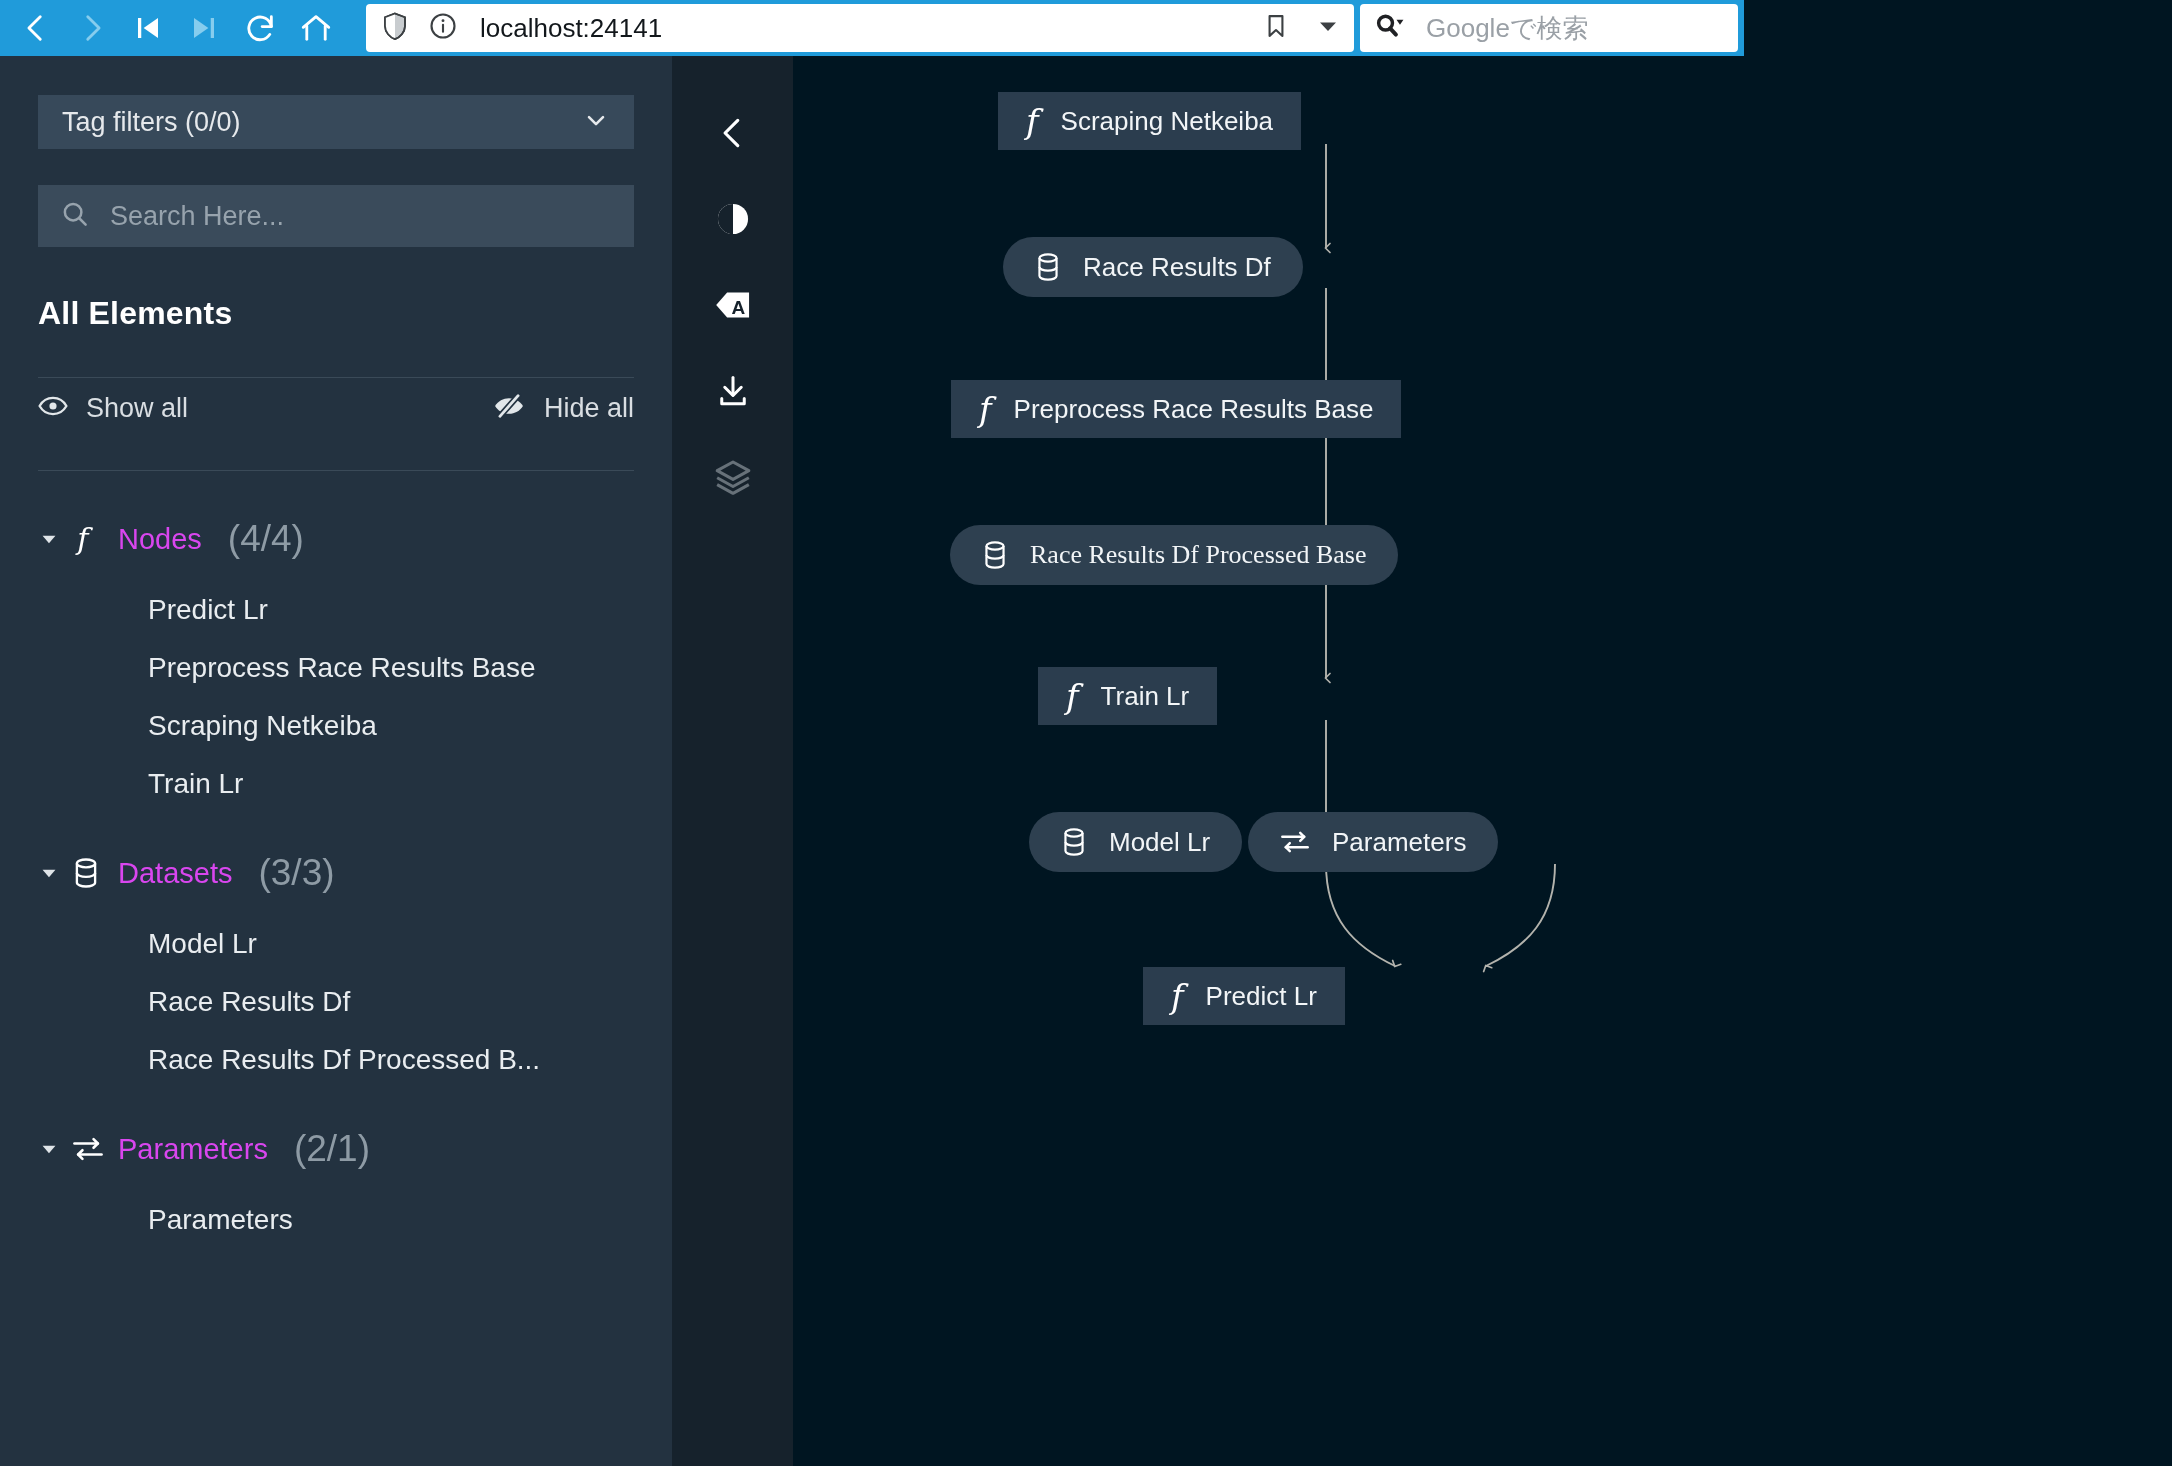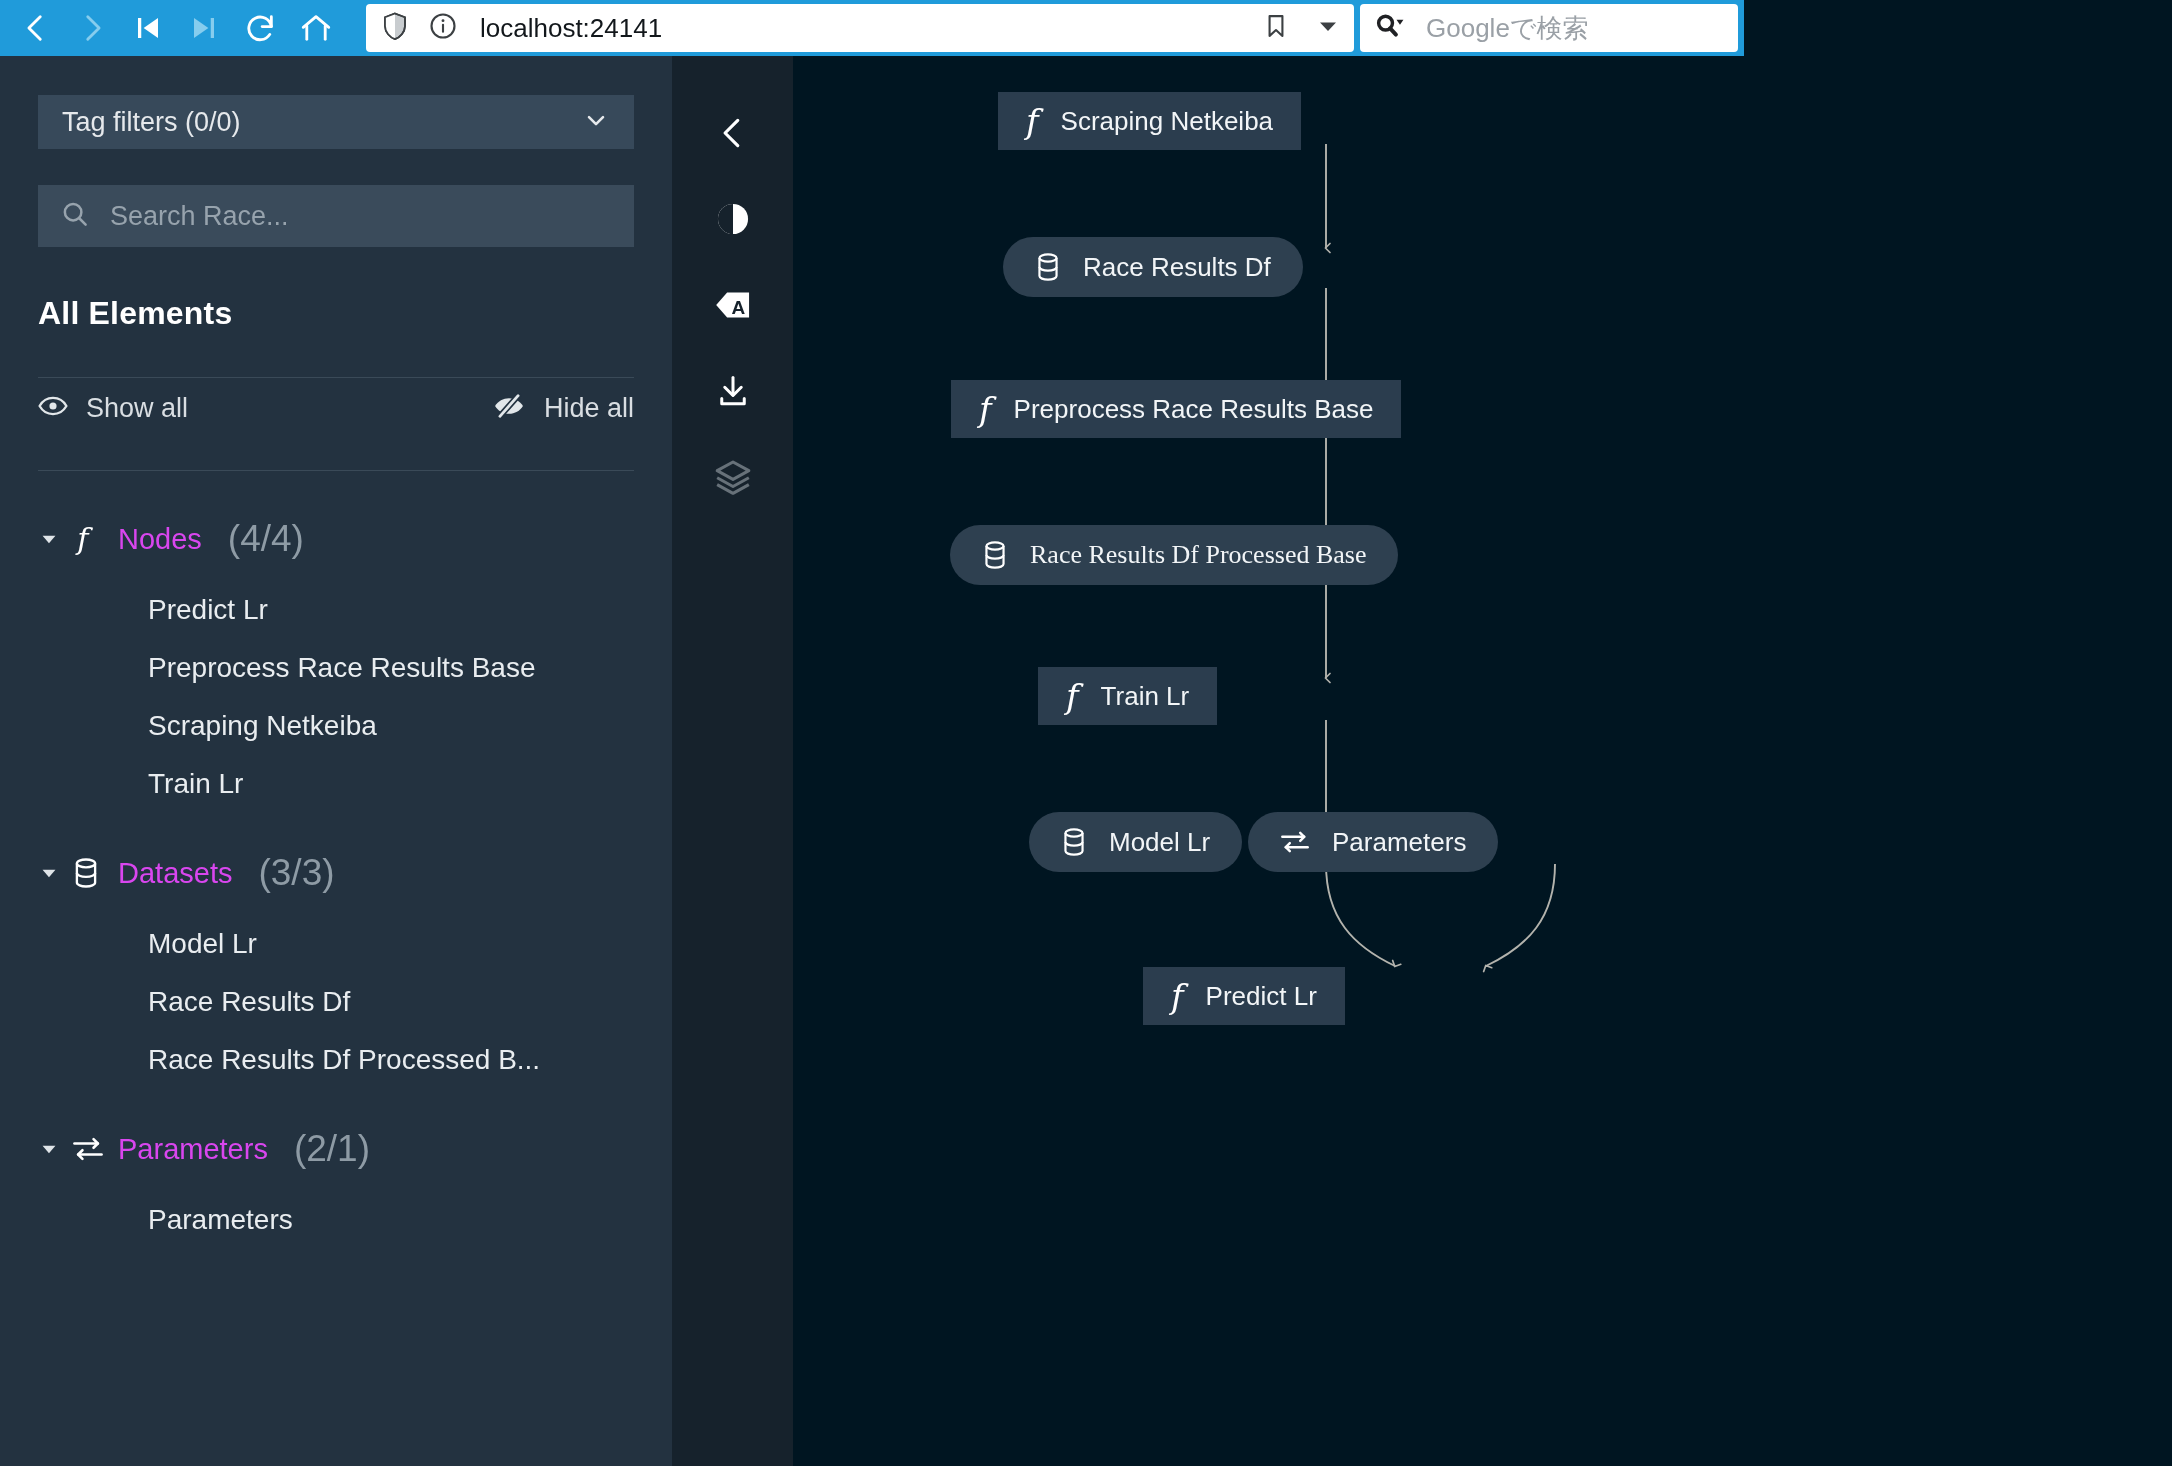--- a/index.html
+++ b/index.html
@@ -293,21 +293,21 @@
       </span>
     </div>
 
     <div id="search-box">
       <span>
         <svg width="30" height="30" viewBox="0 0 24 24" fill="none" stroke="#97a3ad" stroke-width="2">
             <circle cx="10.5" cy="10.5" r="6.6"></circle>
             <line x1="15.4" y1="15.4" x2="20.5" y2="20.5" stroke-linecap="round"></line>
           </svg>
       </span>
-      <span id="sidebar-search-placeholder">Search Race...</span>
+      <span id="sidebar-search-placeholder">Search Here...</span>
     </div>
 
     <div id="all-elements-title">All Elements</div>
 
     <div class="divider" id="divider-top"></div>
 
     <div id="visibility-row">
       <div class="vis-btn" id="show-all-btn">
         <span>
           <svg width="30" height="22" viewBox="0 0 26 18" fill="none" stroke="#e2e7ea" stroke-width="2">

